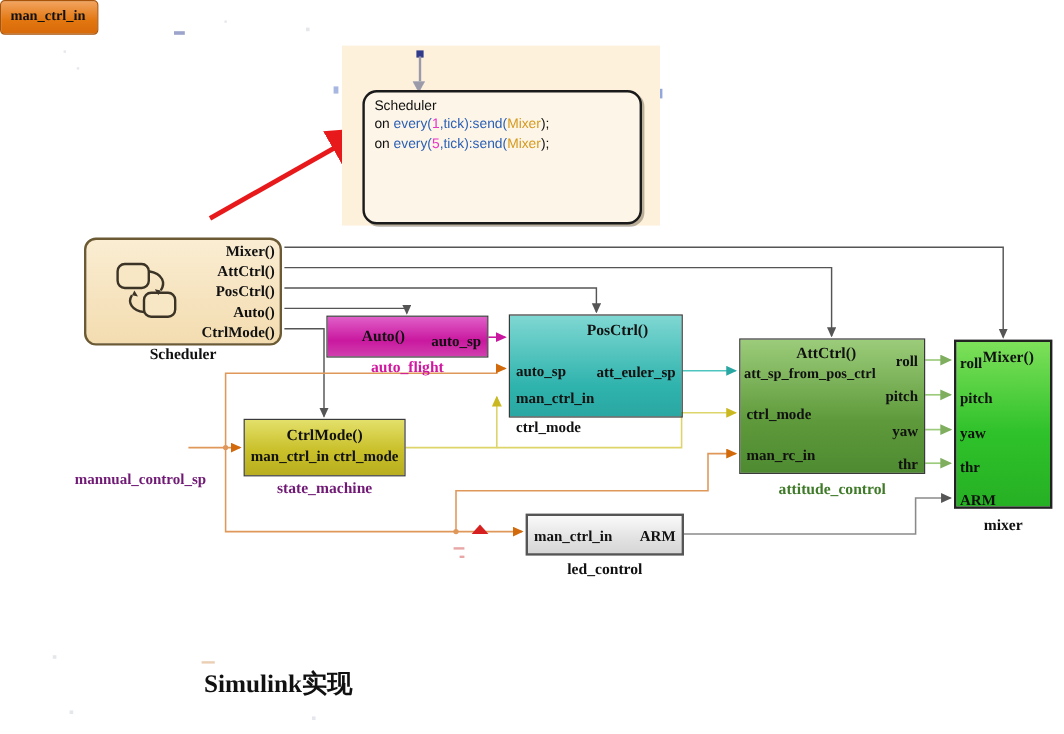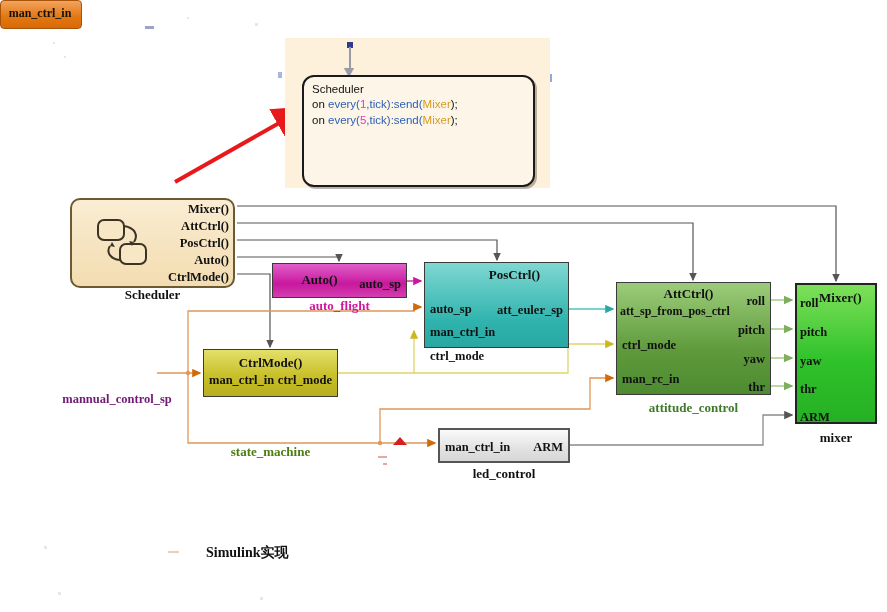--- a/index.html
+++ b/index.html
@@ -64,30 +64,30 @@
     border:2px solid #222;}
   #led_control{left:438px;top:428px;width:132px;height:35px;
     background:linear-gradient(180deg,#fafafa 0%,#e2e2e2 60%,#d6d6d6 100%);
     border:2px solid #555;}
   #mannual_control_sp{left:77px;top:360px;width:80px;height:27px;
     background:linear-gradient(180deg,#f2a460 0%,#e2760f 60%,#d86b09 100%);
     border:1px solid #a85307;border-radius:4px;}
 
   .cap-magenta{color:#d0179f;}
   .cap-teal{color:#2aa7a2;}
-  .cap-olive{color:#4d7c0f;margin-top:45px;}
+  .cap-olive{color:#701a75;}
   .cap-green{color:#3f7a28;}
   .cap-dark{color:#111;}
   .cap-orange{color:#701a75;}
 
   svg.wires{position:absolute;left:0;top:0;width:887px;height:612px;
             pointer-events:none;}
 
-  .figcap{position:absolute;left:170px;top:544px;font-weight:bold;font-size:14px;
-          color:#111;margin-left:36px;}
+  .figcap{position:absolute;left:170px;top:556px;font-weight:bold;font-size:21px;
+          color:#111;}
   .speck{position:absolute;background:#cfd3dd;opacity:.55;}
 </style>
 </head>
 <body>
 
 <div id="stage">
 
   <div class="speck" style="left:255px;top:23px;width:3px;height:3px;"></div>
   <div class="speck" style="left:187px;top:17px;width:2px;height:2px;"></div>
   <div class="speck" style="left:145px;top:26px;width:9px;height:3px;background:#3a4a9a;opacity:.5;"></div>

